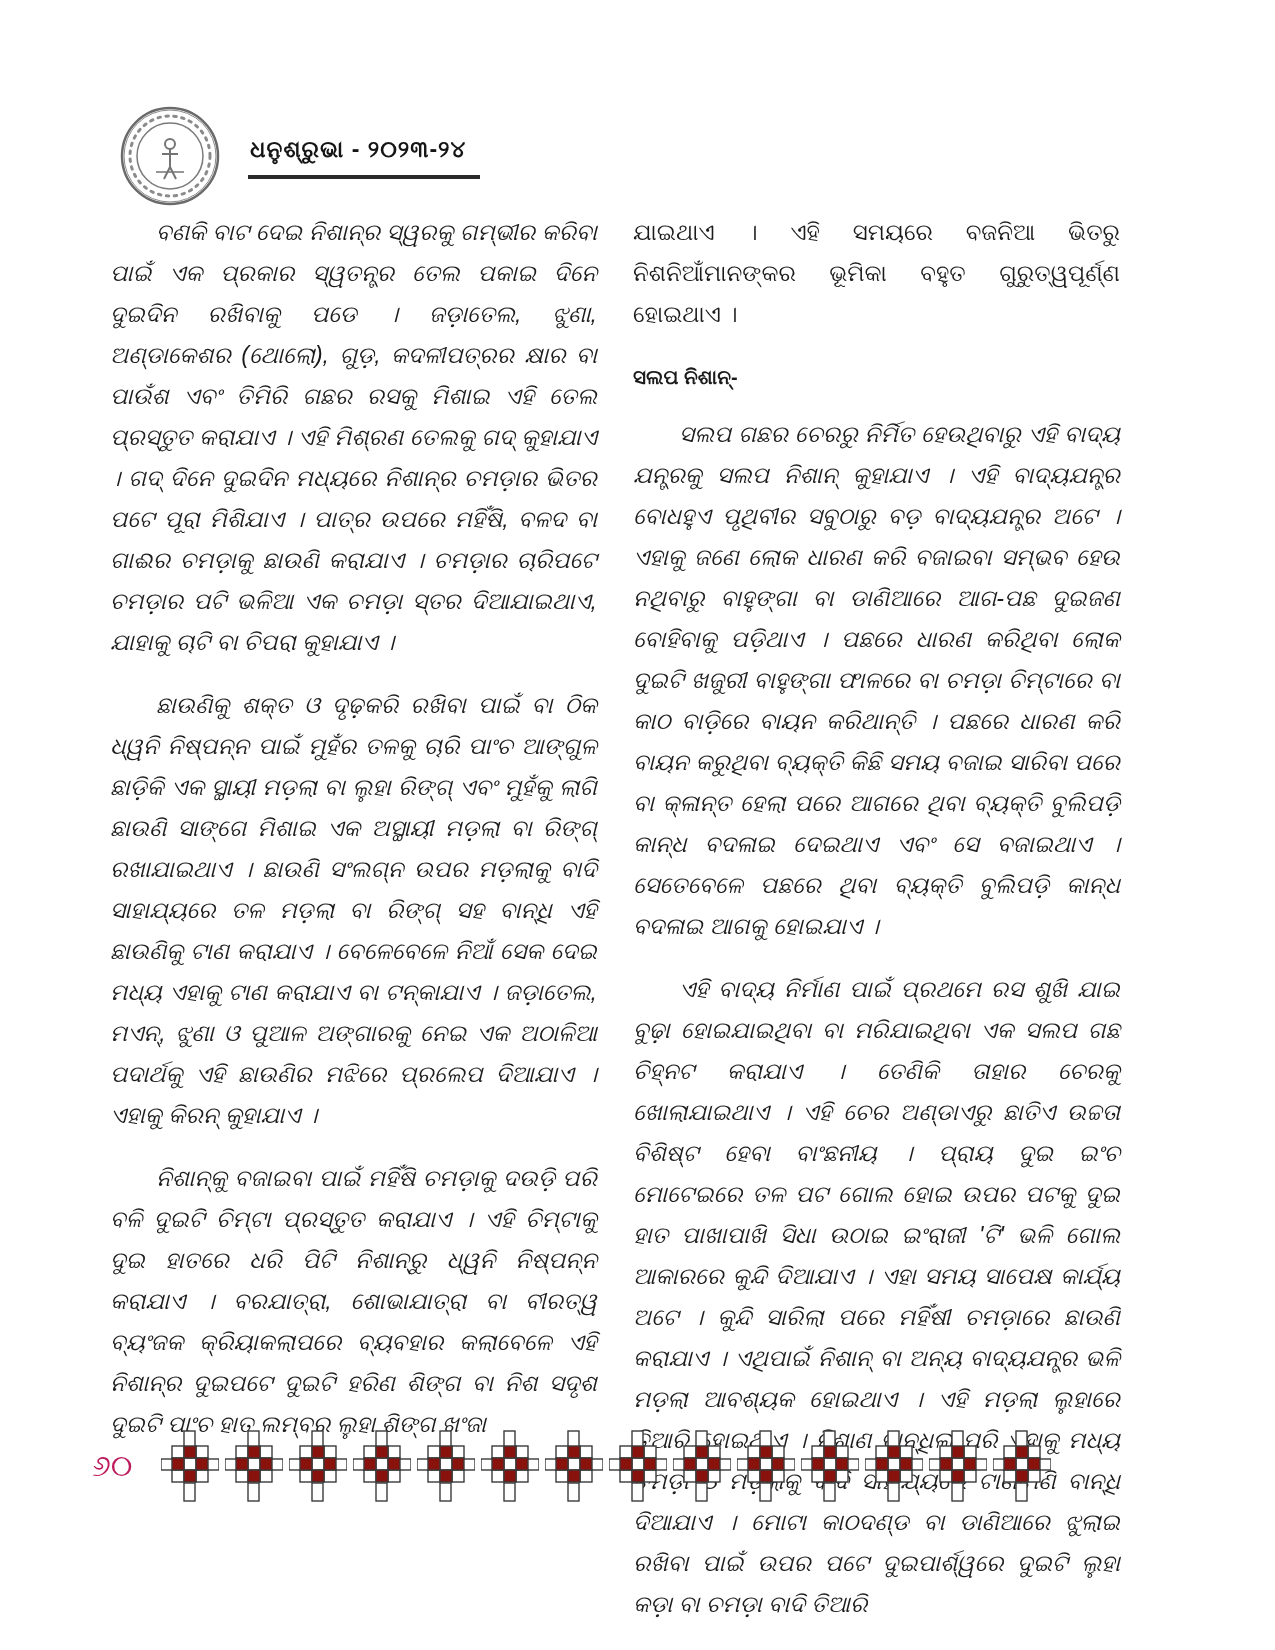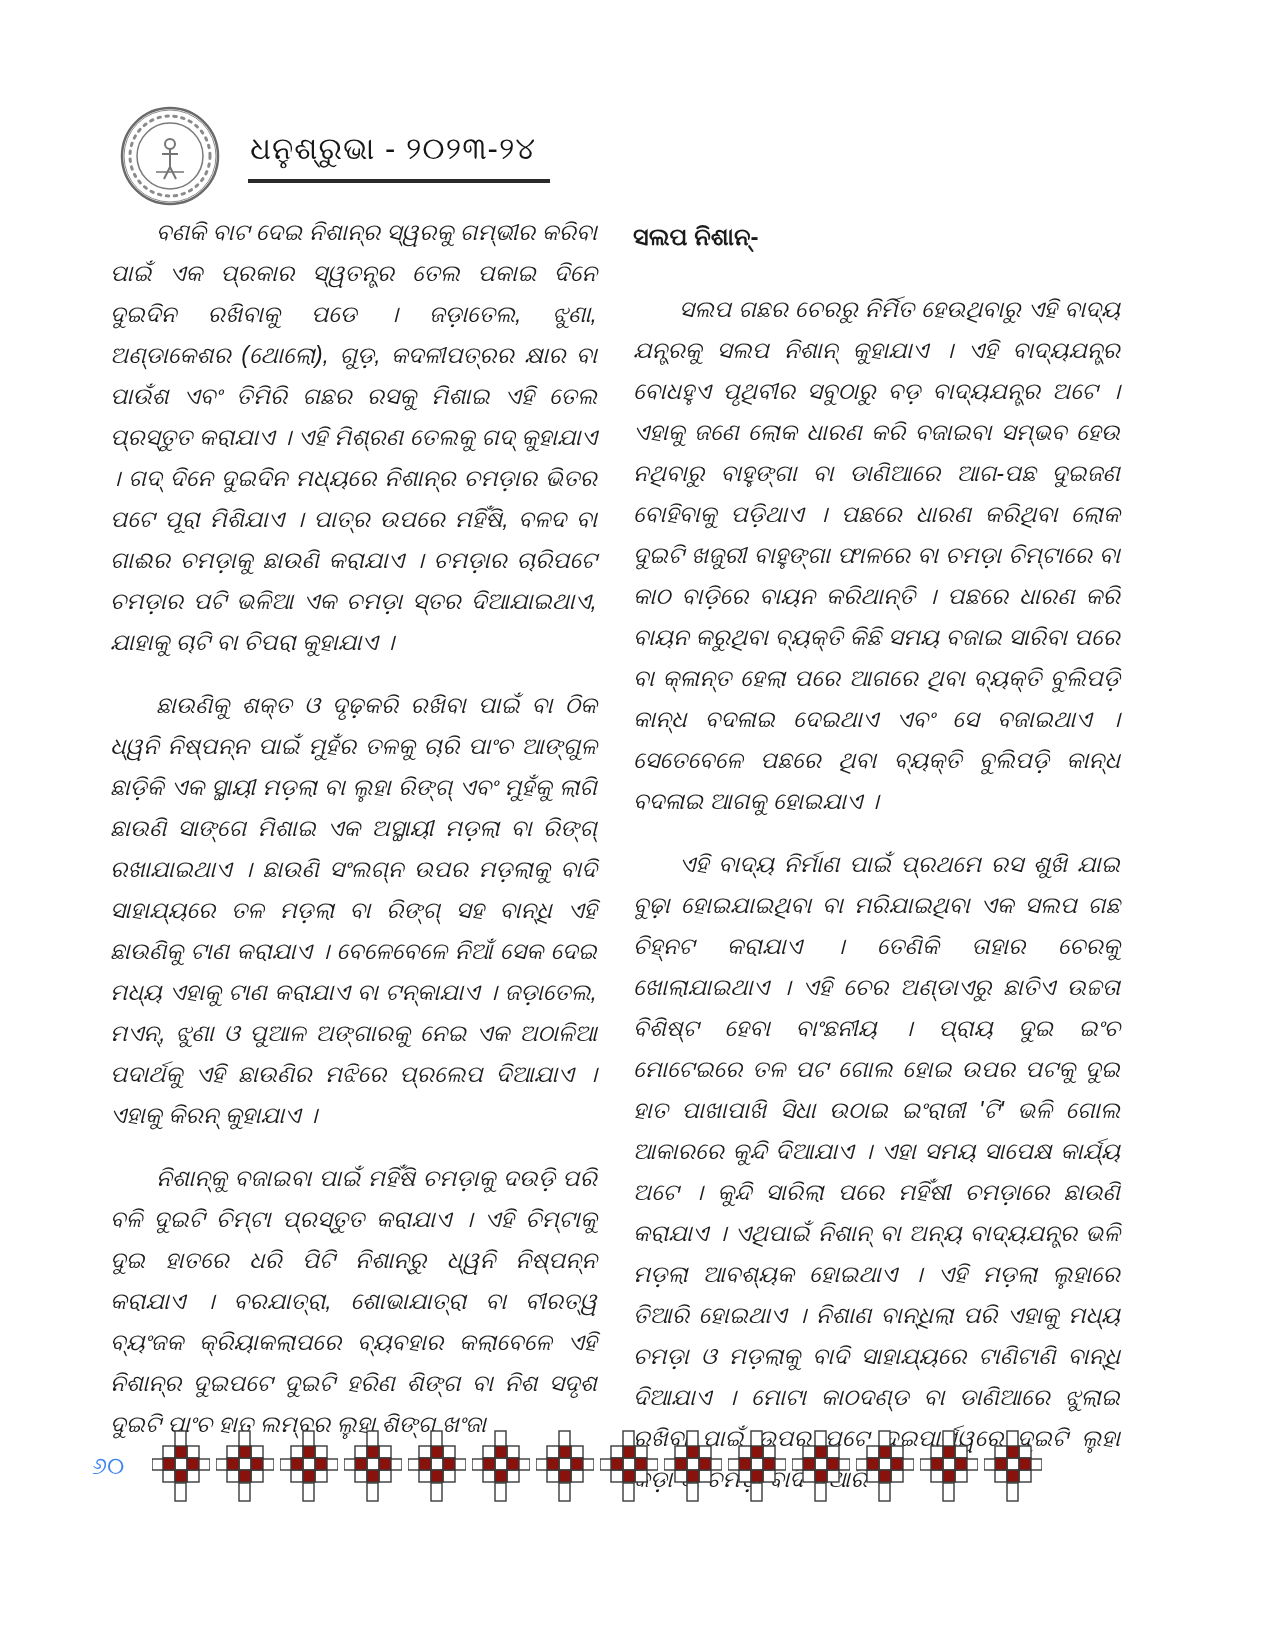--- a/index.html
+++ b/index.html
@@ -7,32 +7,32 @@
     width:1275px;height:1650px;background:#ffffff;
     font-family:"Liberation Sans","DejaVu Sans",sans-serif;
     color:#1b1b1b;-webkit-font-smoothing:antialiased;
   }
   .page{position:relative;width:1275px;height:1650px;background:#fff;overflow:hidden;}
 
   
   .header{position:absolute;top:104px;left:118px;display:flex;align-items:center;gap:26px;}
   .logo{width:104px;height:104px;flex:0 0 auto;}
   .title-wrap{display:inline-block;border-bottom:4px solid #2a2a2a;padding:2px 14px 12px 2px;}
-  .title{font-size:31px;font-weight:normal;letter-spacing:1px;color:#151515;white-space:nowrap;}
+  .title{font-size:23px;font-weight:bold;letter-spacing:1px;color:#151515;white-space:nowrap;}
 
   
   .columns{position:absolute;top:212px;left:110px;width:1010px;display:flex;gap:36px;}
   .col{width:487px;font-size:23px;line-height:41px;text-align:justify;}
   .col p{margin:0 0 22px 0;}
   .col p.indent{text-indent:46px;font-style:italic;}
-  .col .sec-head{font-weight:bold;font-size:24px;margin:4px 0 32px 0;text-align:left;}
+  .col .sec-head{font-weight:bold;font-size:20px;margin:4px 0 16px 0;text-align:left;}
 
   
   .footer{position:absolute;left:92px;top:1418px;width:1096px;height:96px;display:flex;align-items:center;}
-  .pageno{font-size:24px;color:#3b82f6;margin-right:28px;flex:0 0 auto;}
+  .pageno{font-size:30px;color:#be185d;margin-right:28px;flex:0 0 auto;}
   .motif-strip{display:flex;align-items:center;gap:6px;}
   .motif-strip svg{display:block;}
 </style>
 </head>
 <body>
 
 <div class="page">
 
   <div class="header">
     <div class="logo">
@@ -55,20 +55,21 @@
     </div>
   </div>
 
   <div class="columns">
     <div class="col">
         <p class="indent">ବଣକି ବାଟ ଦେଇ ନିଶାନ୍‌ର ସ୍ୱରକୁ ଗମ୍ଭୀର କରିବା ପାଇଁ ଏକ ପ୍ରକାର ସ୍ୱତନ୍ତ୍ର ତେଲ ପକାଇ ଦିନେ ଦୁଇଦିନ ରଖିବାକୁ ପଡେ । ଜଡ଼ାତେଲ, ଝୁଣା, ଅଣ୍ଡାକେଶର (ଥୋଲୋ), ଗୁଡ଼, କଦଳୀପତ୍ରର କ୍ଷାର ବା ପାଉଁଶ ଏବଂ ତିମିରି ଗଛର ରସକୁ ମିଶାଇ ଏହି ତେଲ ପ୍ରସ୍ତୁତ କରାଯାଏ । ଏହି ମିଶ୍ରଣ ତେଲକୁ ଗଦ୍ କୁହାଯାଏ । ଗଦ୍ ଦିନେ ଦୁଇଦିନ ମଧ୍ୟରେ ନିଶାନ୍‌ର ଚମଡ଼ାର ଭିତର ପଟେ ପୂରା ମିଶିଯାଏ । ପାତ୍ର ଉପରେ ମହିଁଷି, ବଳଦ ବା ଗାଈର ଚମଡ଼ାକୁ ଛାଉଣି କରାଯାଏ । ଚମଡ଼ାର ଚାରିପଟେ ଚମଡ଼ାର ପଟି ଭଳିଆ ଏକ ଚମଡ଼ା ସ୍ତର ଦିଆଯାଇଥାଏ, ଯାହାକୁ ଚାଟି ବା ଚିପରା କୁହାଯାଏ ।</p>
         <p class="indent">ଛାଉଣିକୁ ଶକ୍ତ ଓ ଦୃଢ଼କରି ରଖିବା ପାଇଁ ବା ଠିକ ଧ୍ୱନି ନିଷ୍ପନ୍ନ ପାଇଁ ମୁହଁର ତଳକୁ ଚାରି ପାଂଚ ଆଙ୍ଗୁଳ ଛାଡ଼ିକି ଏକ ସ୍ଥାୟୀ ମଡ଼ଲା ବା ଲୁହା ରିଙ୍ଗ୍ ଏବଂ ମୁହଁକୁ ଲାଗି ଛାଉଣି ସାଙ୍ଗେ ମିଶାଇ ଏକ ଅସ୍ଥାୟୀ ମଡ଼ଲା ବା ରିଙ୍ଗ୍ ରଖାଯାଇଥାଏ । ଛାଉଣି ସଂଲଗ୍ନ ଉପର ମଡ଼ଲାକୁ ବାଦି ସାହାଯ୍ୟରେ ତଳ ମଡ଼ଲା ବା ରିଙ୍ଗ୍ ସହ ବାନ୍ଧି ଏହି ଛାଉଣିକୁ ଟାଣ କରାଯାଏ । ବେଳେବେଳେ ନିଆଁ ସେକ ଦେଇ ମଧ୍ୟ ଏହାକୁ ଟାଣ କରାଯାଏ ବା ଟନ୍‌କାଯାଏ । ଜଡ଼ାତେଲ, ମଏନ୍, ଝୁଣା ଓ ପୁଆଳ ଅଙ୍ଗାରକୁ ନେଇ ଏକ ଅଠାଳିଆ ପଦାର୍ଥକୁ ଏହି ଛାଉଣିର ମଝିରେ ପ୍ରଲେପ ଦିଆଯାଏ । ଏହାକୁ କିରନ୍ କୁହାଯାଏ ।</p>
         <p class="indent">ନିଶାନ୍‌କୁ ବଜାଇବା ପାଇଁ ମହିଁଷି ଚମଡ଼ାକୁ ଦଉଡ଼ି ପରି ବଳି ଦୁଇଟି ଚିମ୍‌ଟା ପ୍ରସ୍ତୁତ କରାଯାଏ । ଏହି ଚିମ୍‌ଟାକୁ ଦୁଇ ହାତରେ ଧରି ପିଟି ନିଶାନ୍‌ରୁ ଧ୍ୱନି ନିଷ୍ପନ୍ନ କରାଯାଏ । ବରଯାତ୍ରା, ଶୋଭାଯାତ୍ରା ବା ବୀରତ୍ୱ ବ୍ୟଂଜକ କ୍ରିୟାକଲାପରେ ବ୍ୟବହାର କଲାବେଳେ ଏହି ନିଶାନ୍‌ର ଦୁଇପଟେ ଦୁଇଟି ହରିଣ ଶିଙ୍ଗ ବା ନିଶ ସଦୃଶ ଦୁଇଟି ପାଂଚ ହାତ ଲମ୍ବର ଲୁହା ଶିଙ୍ଗ ଖଂଜା</p>
       </div>
     <div class="col">
+        <p class="">ଯାଇଥାଏ । ଏହି ସମୟରେ ବଜନିଆ ଭିତରୁ ନିଶନିଆଁମାନଙ୍କର ଭୂମିକା ବହୁତ ଗୁରୁତ୍ୱପୂର୍ଣ୍ଣ ହୋଇଥାଏ ।</p>
         <div class="sec-head">ସଲପ ନିଶାନ୍‌-</div>
         <p class="indent">ସଲପ ଗଛର ଚେରରୁ ନିର୍ମିତ ହେଉଥିବାରୁ ଏହି ବାଦ୍ୟ ଯନ୍ତ୍ରକୁ ସଲପ ନିଶାନ୍ କୁହାଯାଏ । ଏହି ବାଦ୍ୟଯନ୍ତ୍ର ବୋଧହୁଏ ପୃଥିବୀର ସବୁଠାରୁ ବଡ଼ ବାଦ୍ୟଯନ୍ତ୍ର ଅଟେ । ଏହାକୁ ଜଣେ ଲୋକ ଧାରଣ କରି ବଜାଇବା ସମ୍ଭବ ହେଉ ନଥିବାରୁ ବାହୁଙ୍ଗା ବା ଡାଣିଆରେ  ଆଗ-ପଛ ଦୁଇଜଣ ବୋହିବାକୁ ପଡ଼ିଥାଏ । ପଛରେ ଧାରଣ କରିଥିବା ଲୋକ ଦୁଇଟି ଖଜୁରୀ ବାହୁଙ୍ଗା ଫାଳରେ ବା ଚମଡ଼ା ଚିମ୍‌ଟାରେ ବା କାଠ ବାଡ଼ିରେ ବାୟନ କରିଥାନ୍ତି । ପଛରେ ଧାରଣ କରି ବାୟନ କରୁଥିବା ବ୍ୟକ୍ତି କିଛି ସମୟ ବଜାଇ ସାରିବା ପରେ ବା କ୍ଳାନ୍ତ ହେଲା ପରେ ଆଗରେ ଥିବା ବ୍ୟକ୍ତି ବୁଲିପଡ଼ି କାନ୍ଧ ବଦଳାଇ ଦେଇଥାଏ ଏବଂ ସେ ବଜାଇଥାଏ ।  ସେତେବେଳେ ପଛରେ ଥିବା ବ୍ୟକ୍ତି ବୁଲିପଡ଼ି କାନ୍ଧ ବଦଳାଇ ଆଗକୁ ହୋଇଯାଏ ।</p>
         <p class="indent">ଏହି ବାଦ୍ୟ ନିର୍ମାଣ ପାଇଁ ପ୍ରଥମେ ରସ ଶୁଖି ଯାଇ ବୁଢ଼ା ହୋଇଯାଇଥିବା ବା ମରିଯାଇଥିବା ଏକ ସଲପ ଗଛ ଚିହ୍ନଟ କରାଯାଏ । ତେଣିକି ତାହାର ଚେରକୁ ଖୋଲାଯାଇଥାଏ । ଏହି ଚେର ଅଣ୍ଡାଏରୁ ଛାତିଏ ଉଚ୍ଚତା ବିଶିଷ୍ଟ ହେବା ବାଂଛନୀୟ । ପ୍ରାୟ ଦୁଇ ଇଂଚ ମୋଟେଇରେ ତଳ ପଟ ଗୋଲ ହୋଇ ଉପର ପଟକୁ ଦୁଇ ହାତ ପାଖାପାଖି ସିଧା ଉଠାଇ ଇଂରାଜୀ 'ଟି' ଭଳି ଗୋଲ ଆକାରରେ କୁନ୍ଦି ଦିଆଯାଏ । ଏହା ସମୟ ସାପେକ୍ଷ କାର୍ଯ୍ୟ ଅଟେ । କୁନ୍ଦି ସାରିଲା ପରେ ମହିଁଷୀ ଚମଡ଼ାରେ ଛାଉଣି କରାଯାଏ  । ଏଥିପାଇଁ ନିଶାନ୍ ବା ଅନ୍ୟ ବାଦ୍ୟଯନ୍ତ୍ର ଭଳି ମଡ଼ଲା ଆବଶ୍ୟକ ହୋଇଥାଏ । ଏହି ମଡ଼ଲା ଲୁହାରେ ତିଆରି ହୋଇଥାଏ । ନିଶାଣ ବାନ୍ଧିଲା ପରି ଏହାକୁ ମଧ୍ୟ ଚମଡ଼ା ଓ ମଡ଼ଲାକୁ ବାଦି ସାହାଯ୍ୟରେ ଟାଣିଟାଣି ବାନ୍ଧି ଦିଆଯାଏ । ମୋଟା କାଠଦଣ୍ଡ ବା ଡାଣିଆରେ ଝୁଲାଇ ରଖିବା ପାଇଁ ଉପର ପଟେ ଦୁଇପାର୍ଶ୍ୱରେ ଦୁଇଟି ଲୁହା କଡ଼ା ବା ଚମଡ଼ା ବାଦି ତିଆରି</p>
       </div>
   </div>
 
   <div class="footer">
     <div class="pageno">୬୦</div>
     <div class="motif-strip">
         <svg viewBox="0 0 58 72" width="58" height="72">

